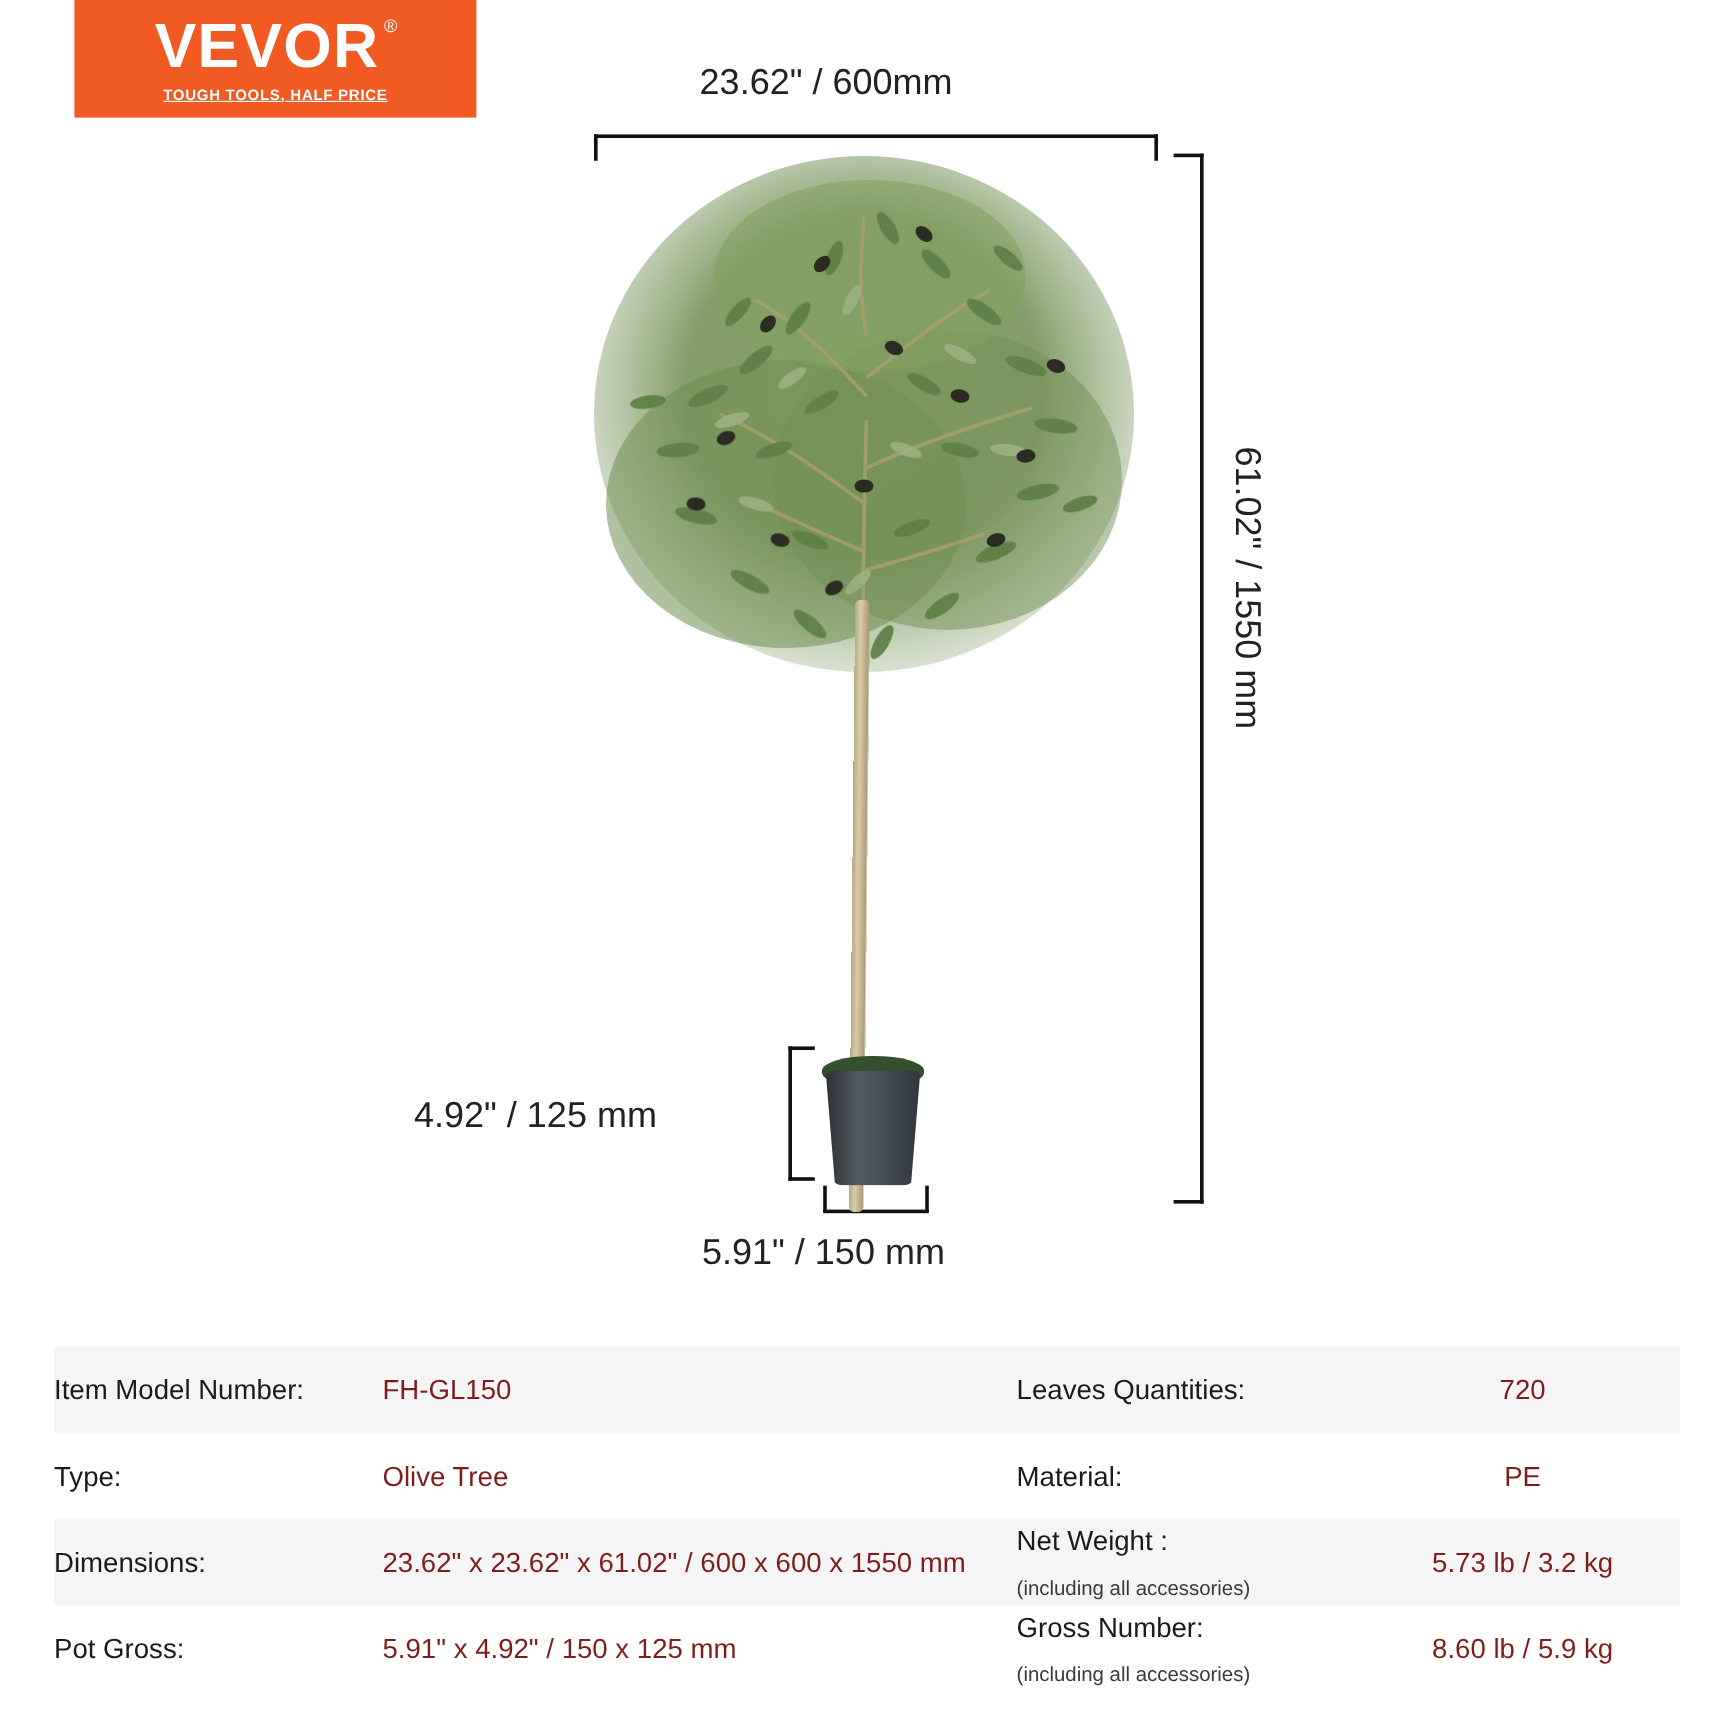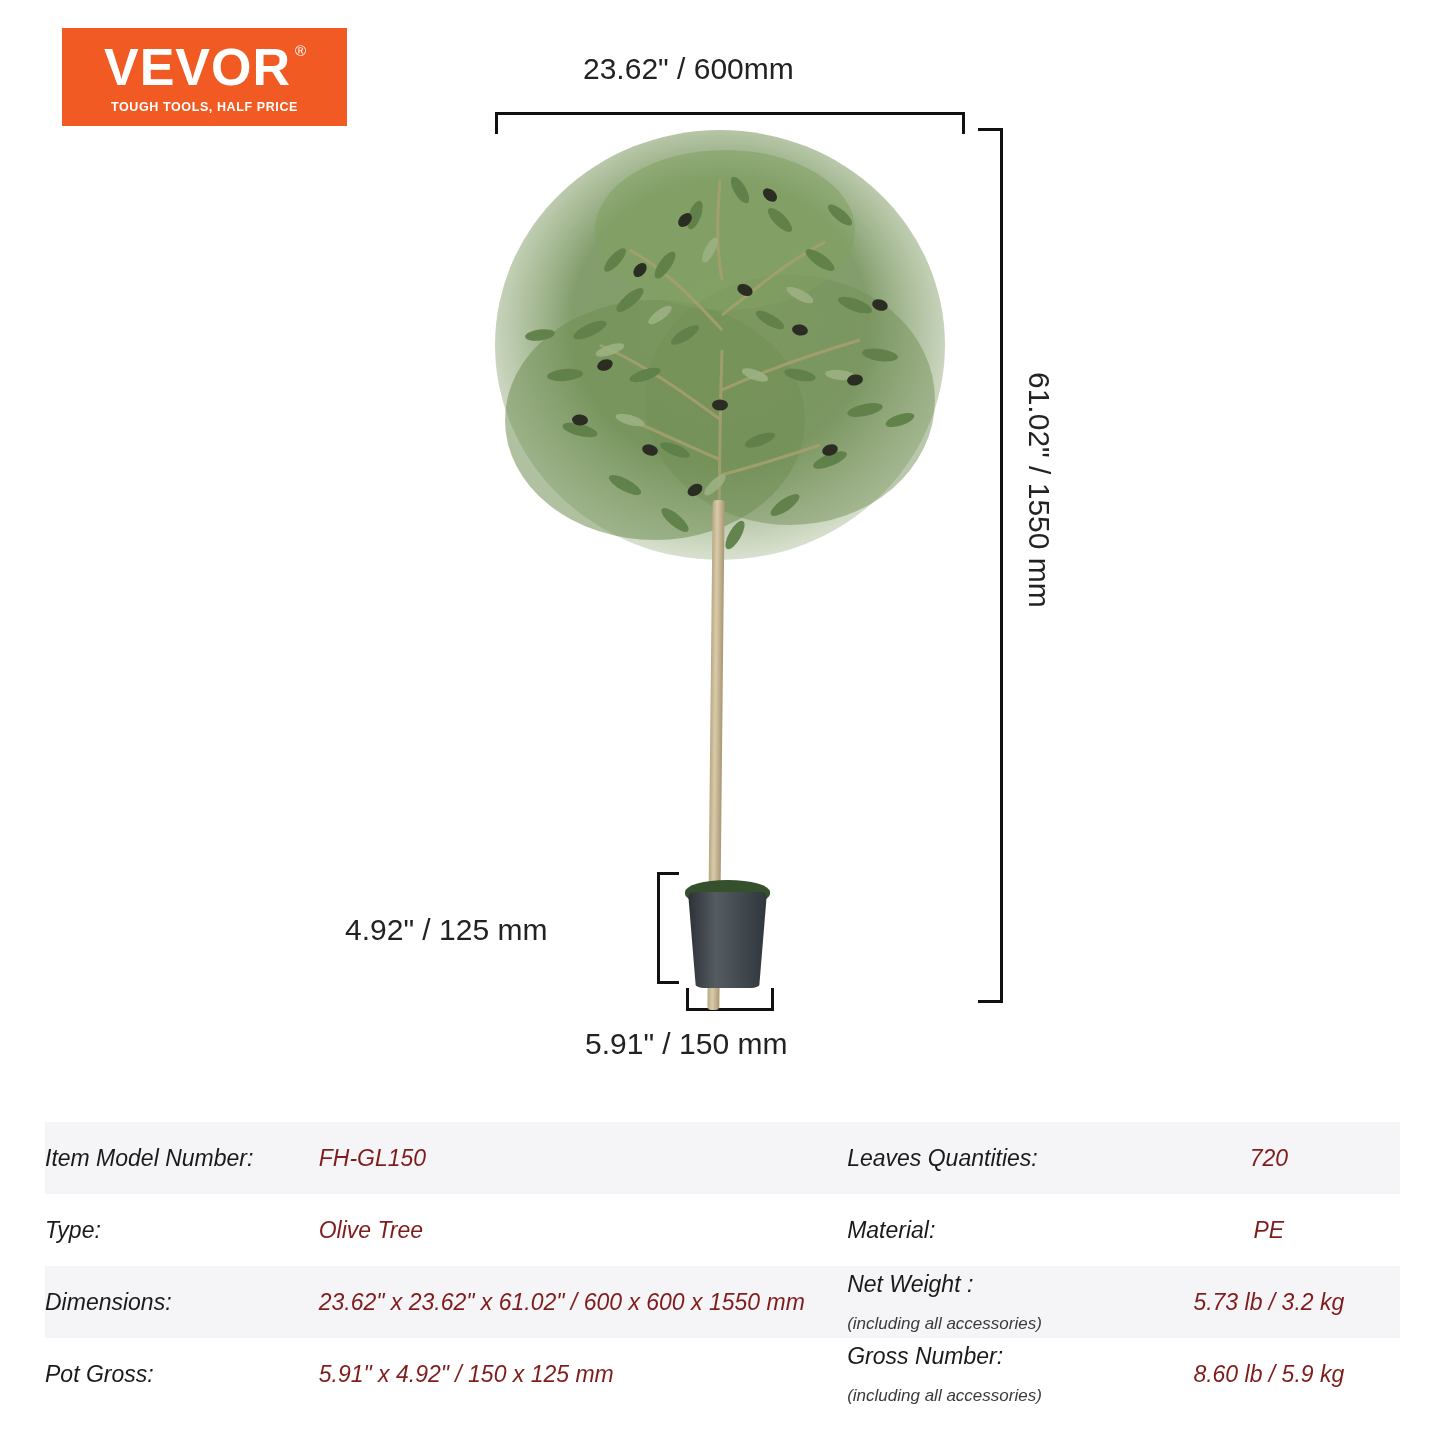--- a/index.html
+++ b/index.html
@@ -13,22 +13,22 @@
     font-family: "Liberation Sans", sans-serif;
     color: #1a1a1a;
     position: relative;
     overflow: hidden;
   }
 
   
   .logo {
     position: absolute;
     left: 62px;
-    top: 28px;
-    width: 285px;
+    top: 0;
+    width: 335px;
     height: 98px;
     background: #f15a22;
     display: flex;
     flex-direction: column;
     align-items: center;
     justify-content: center;
     box-sizing: border-box;
   }
   .logo-word {
     color: #ffffff;
@@ -45,20 +45,21 @@
     top: 2px;
     font-size: 15px;
     font-weight: normal;
   }
   .logo-tag {
     color: #ffffff;
     font-size: 12.5px;
     font-weight: bold;
     letter-spacing: 0.6px;
     margin-top: 7px;
+    text-decoration: underline;
   }
 
   
   .figure {
     position: absolute;
     left: 0;
     top: 0;
     width: 1445px;
     height: 1100px;
   }
@@ -144,21 +145,20 @@
     left: 45px;
     top: 1122px;
     width: 1355px;
     border-collapse: collapse;
     font-size: 23px;
   }
   .spec-table td {
     padding: 0;
     vertical-align: middle;
     height: 72px;
-    font-style: italic;
   }
   .spec-table tr.odd td { background: #f5f5f7; }
   .spec-table tr.even td { background: #ffffff; }
   .cell-label {
     padding-left: 40px;
     width: 240px;
     color: #1a1a1a;
   }
   .cell-value {
     color: #7f1d1d;

